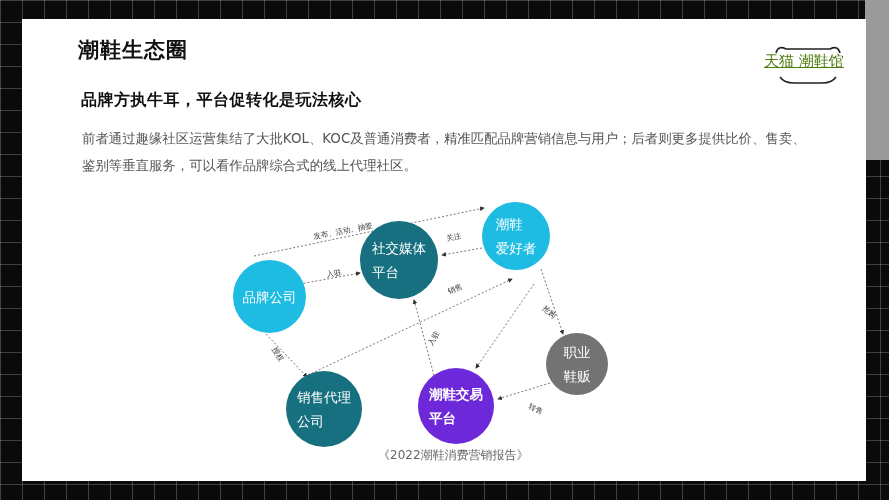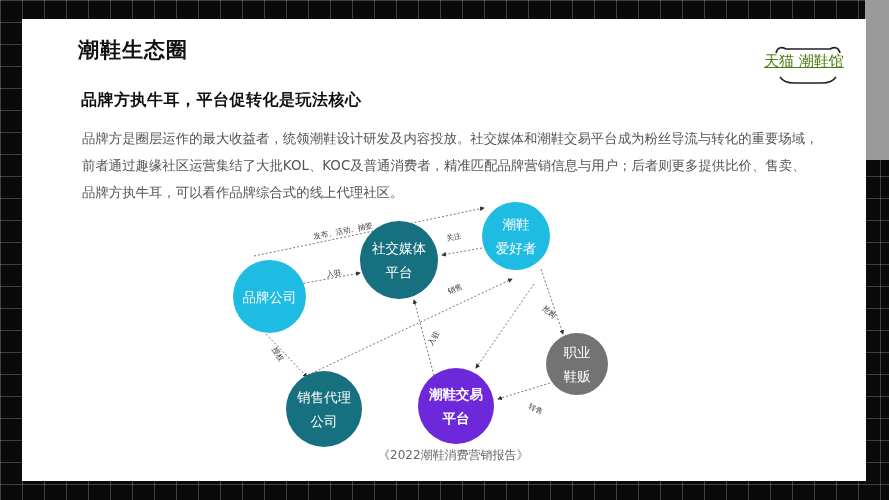--- a/index.html
+++ b/index.html
@@ -42,21 +42,21 @@
   }
   .body-text {
     position: absolute; left: 60px; top: 106px; width: 790px;
     font-size: 13.4px; line-height: 27px; color: #555;
   }
   .body-text p { margin: 0; white-space: nowrap; }
   .diagram { position: absolute; left: 0; top: 0; width: 844px; height: 462px; }
   .node {
     position: absolute; border-radius: 50%;
     display: flex; align-items: center; justify-content: center;
-    text-align: center; color: #fff; font-size: 13.5px; line-height: 24px;
+    text-align: left; color: #fff; font-size: 13.5px; line-height: 24px;
   }
   .node span { display: block; white-space: pre-line; }
   .caption {
     position: absolute; left: 356px; top: 428px; font-size: 12px; color: #666;
   }
   .edge-label { font-size: 7.5px; fill: #333; }
 </style>
 </head>
 <body>
 
@@ -70,23 +70,22 @@
     <svg width="90" height="48" viewBox="0 0 90 48" style="position:absolute;left:0;top:0">
       <path d="M12 12 Q14 4 22 8 L66 8 Q74 4 76 12" fill="none" stroke="#222" stroke-width="1.6"></path>
       <path d="M16 36 Q20 42 30 42 L58 42 Q68 42 72 36" fill="none" stroke="#222" stroke-width="1.6"></path>
     </svg>
     <div class="logo-text">天猫 潮鞋馆</div>
   </div>
 
   <div class="headline">品牌方执牛耳，平台促转化是玩法核心</div>
 
   <div class="body-text">
-    <p>品牌方是圈层运作的最大收益者，统领潮鞋设计研发及内容投放。社交媒体和潮鞋交易平台成为粉丝导流与转化的重要场域，</p>
     <p>前者通过趣缘社区运营集结了大批KOL、KOC及普通消费者，精准匹配品牌营销信息与用户；后者则更多提供比价、售卖、</p>
-    <p>品牌方执牛耳，可以看作品牌综合式的线上代理社区。</p>
+    <p>鉴别等垂直服务，可以看作品牌综合式的线上代理社区。</p>
   </div>
 
   <div class="diagram">
     <svg width="844" height="462" style="position:absolute;left:0;top:0">
       <defs>
         <marker id="arr" markerWidth="6" markerHeight="6" refX="5" refY="3" orient="auto">
           <path d="M0,0 L6,3 L0,6 z" fill="#333"></path>
         </marker>
       </defs>
       <g stroke="#555" stroke-width="0.8" stroke-dasharray="2,2" fill="none">

